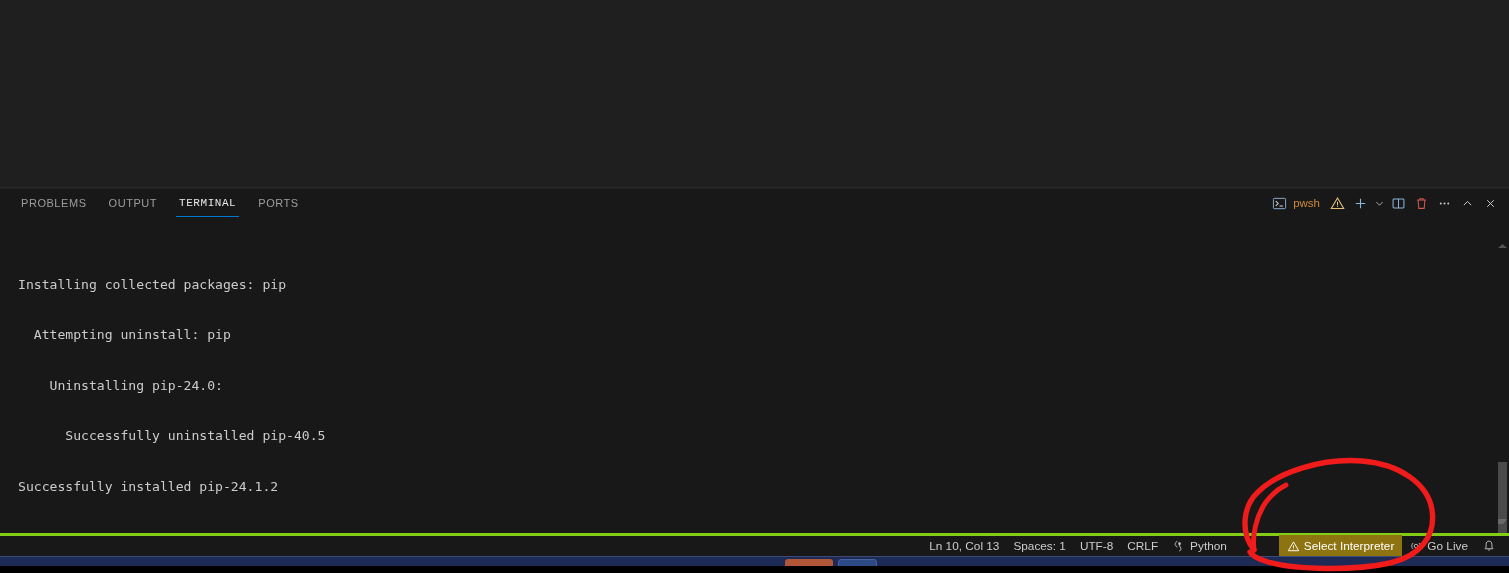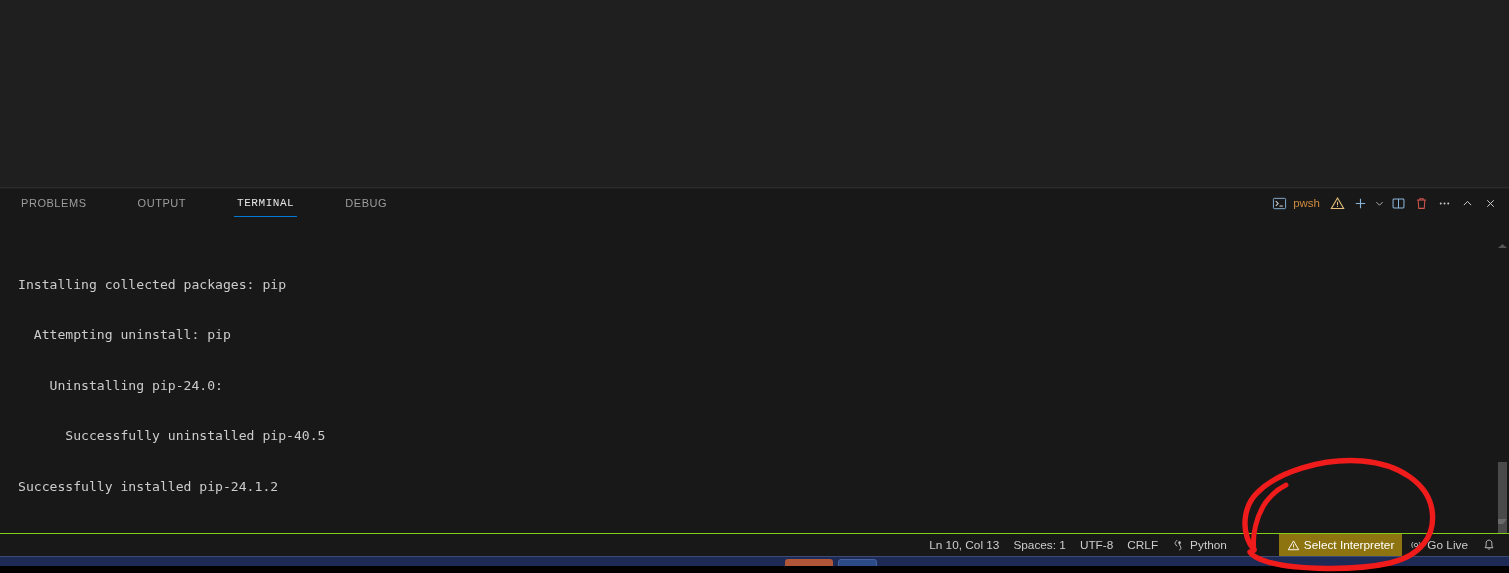--- a/index.html
+++ b/index.html
@@ -19,21 +19,20 @@
 
   
   #panel {
     position:absolute; left:0; top:189px; width:1509px; height:344px;
     background:#181818;
   }
 
   #panel-tabs {
     position:relative; height:28px; display:flex; align-items:center;
     padding-left:10px;
-    gap:29px;
   }
   .panel-tab {
     font-size:11px; letter-spacing:.55px; color:#9d9d9d;
     padding:0 11px; height:28px; line-height:28px;
     position:relative; cursor:pointer; white-space:nowrap;
   }
   .panel-tab.active { color:#e7e7e7;font-family:Liberation Mono, monospace; }
   .panel-tab.active::after {
     content:""; position:absolute; left:8px; right:8px; bottom:0;
     height:1px; background:#0078d4;
@@ -77,21 +76,21 @@
     background:#4a4a4a; border-radius:0;
   }
   .scroll-mark {
     position:absolute; right:2px; width:9px; height:4px;
   }
 
   
   #status-bar {
     position:absolute; left:0; top:533px; width:1509px; height:23px;
     background:#181818;
-    border-top:1px solid #84cc16;
+    border-top:3px solid #84cc16;
     display:flex; align-items:center; justify-content:flex-end;
     font-size:11.8px; color:#cccccc;
     padding-right:6px;
   }
   .sb-item {
     height:23px; display:flex; align-items:center; gap:4px;
     padding:0 7px; cursor:pointer; white-space:nowrap;
   }
   .sb-warn {
     background:#8d7410; color:#ffffff; padding:0 8px;margin-left:45px;
@@ -123,21 +122,21 @@
 <body>
 
 <div id="editor-area"></div>
 
 <div id="panel">
 
   <div id="panel-tabs">
     <div class="panel-tab">PROBLEMS</div>
     <div class="panel-tab">OUTPUT</div>
     <div class="panel-tab active">TERMINAL</div>
-    <div class="panel-tab">DEBUG</div>
+    <div class="panel-tab">PORTS</div>
 
     <div id="panel-actions">
 
       <div class="pa-btn">
         <svg width="15" height="15" viewBox="0 0 16 16" fill="none">
           <rect x="1.5" y="2.5" width="13" height="11" rx="1" stroke="#8ab4d8" stroke-width="1"></rect>
           <path d="M4 5.5 L6.6 8 L4 10.5" stroke="#d9d9d9" stroke-width="1.1" fill="none"></path>
           <path d="M8 10.7 H11.6" stroke="#d9d9d9" stroke-width="1.1"></path>
         </svg>
       </div>

